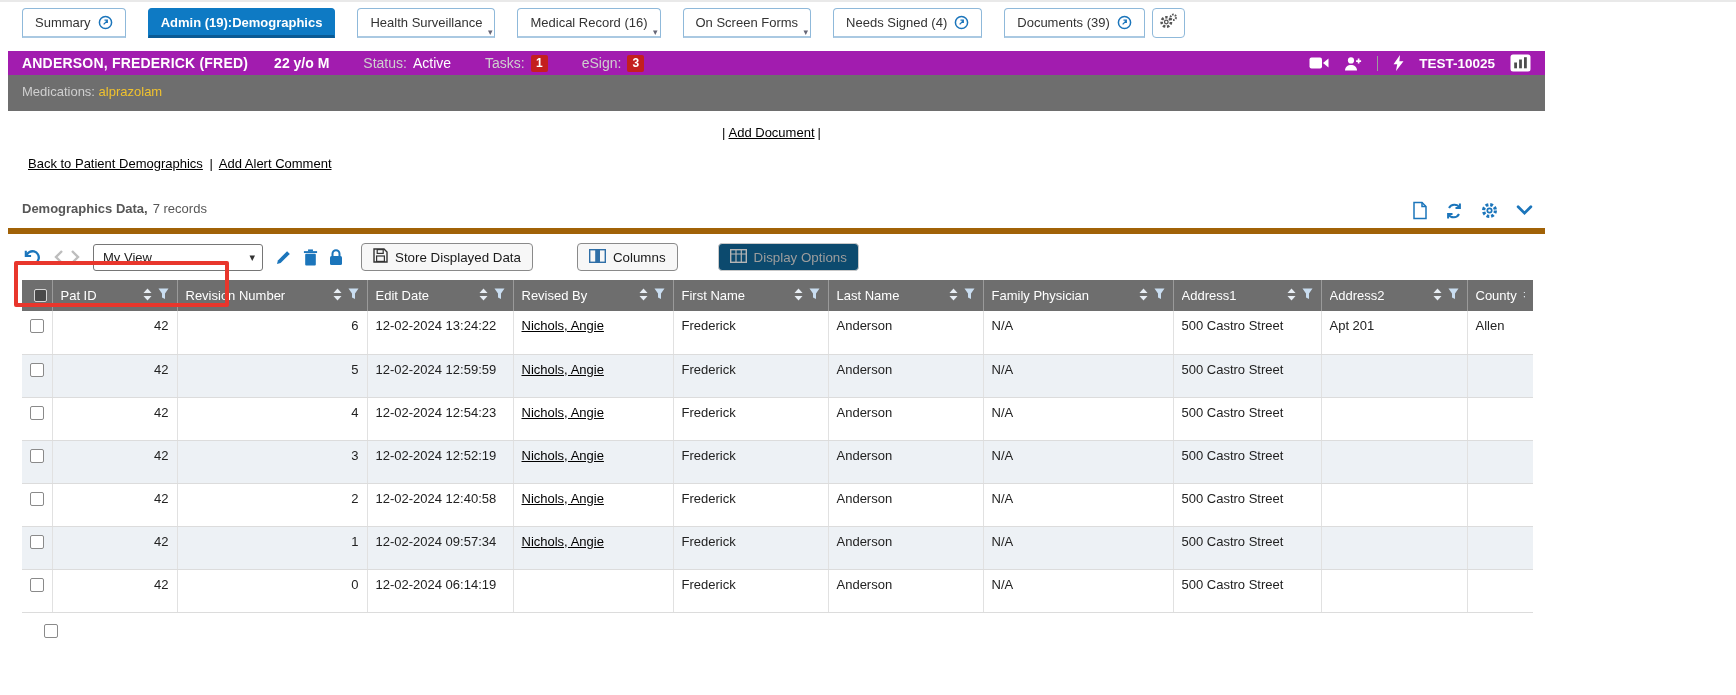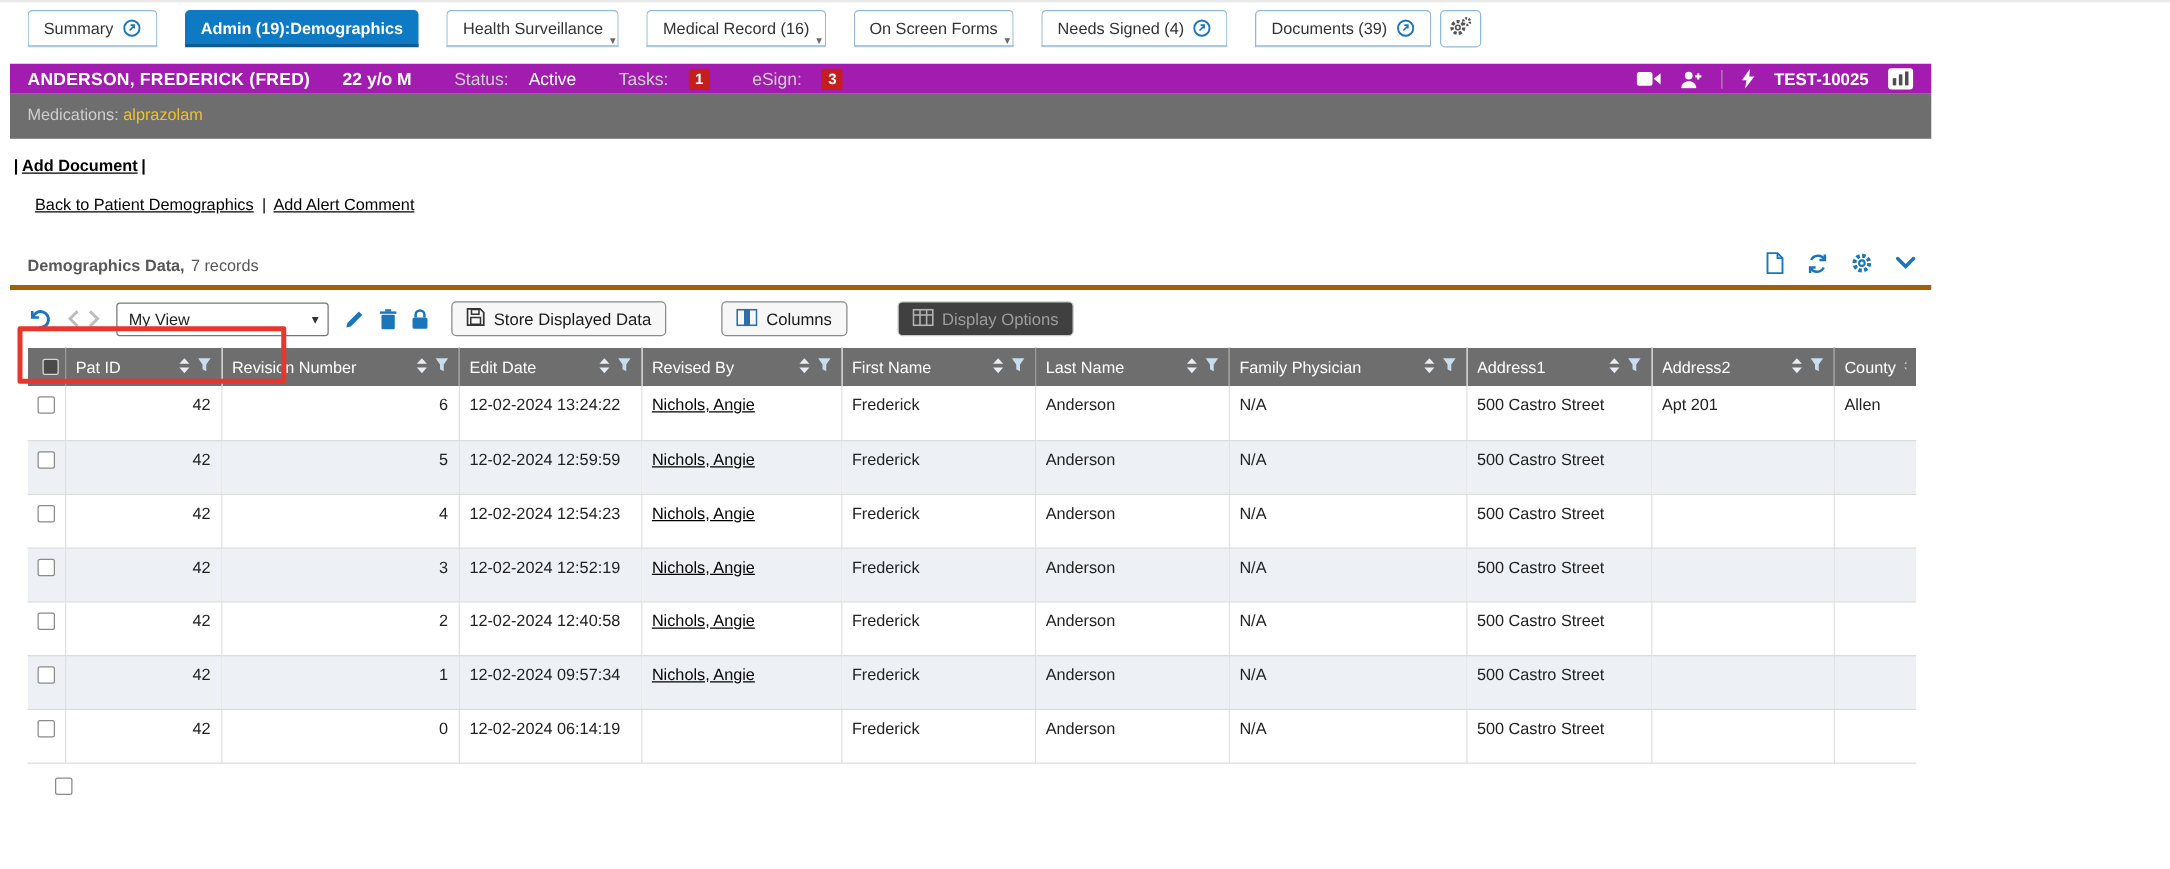--- a/index.html
+++ b/index.html
@@ -18,59 +18,59 @@
   .tab-caret { position:absolute; right:2px; bottom:-1px; font-size:9px; color:#5b7k; color:#667; line-height:1; }
   .tab .popout { color:#1b75bb; display:inline-flex; }
   .tab-settings-btn { width:33px; height:30px; border:1px solid #8fb9da; border-radius:4px; background:#fff;
     display:flex; align-items:center; justify-content:center; cursor:pointer; }
 
   
   .patient-header { margin:6px 8px 0 8px; width:1537px; color:#fff; }
   .ph-row1 { display:flex; align-items:center; background:#a21caf; height:24px; padding:0 14px; font-size:14px; }
   .ph-name { font-weight:bold; letter-spacing:.2px; }
   .ph-agesex { font-weight:bold; margin-left:26px; }
-  .ph-item { margin-left:34px; display:inline-flex; align-items:center; gap:16px; }
+  .ph-item { margin-left:34px; display:inline-flex; align-items:center; gap:6px; }
   .ph-label { color:#cfcfcf; }
   .badge { min-width:17px; height:17px; padding:0 3px; background:#c41f1f; color:#fff; font-weight:bold;
     font-size:12px; line-height:17px; text-align:center; border-radius:2px; display:inline-block; }
   .ph-tools { margin-left:auto; display:flex; align-items:center; gap:15px; }
   .ph-divider { width:1px; height:15px; background:#9c9c9c; }
   .ph-chart-id { font-weight:600; font-size:13.5px; }
   .ph-sub { background:#6e6e6e; padding:5px 14px 8px; line-height:23px; font-size:13px; }
   .ph-sub .ph-item0 { margin-right:26px; }
   .med-value { color:#f0c22e; }
 
   
   .content { margin:0 8px; width:1537px; position:relative; }
-  .add-doc-row { text-align:left; padding:14px 10px 4px 0;font-weight:bold; }
+  .add-doc-row { text-align:center; padding:14px 10px 4px 0; }
   .links-row { padding:12px 0 10px 20px; }
   .links-row .pipe, .add-doc-row .pipe { color:#000; margin:0 3px; text-decoration:none; }
 
   .annotation-box { position:absolute; left:6px; top:150px; width:215px; height:46px;
     border:4px solid #e8362c; border-radius:2px; pointer-events:none; z-index:10; }
 
-  .section-header { display:flex; align-items:flex-end; margin-top:14px; padding:6px 12px 8px 14px;
-    border-bottom:4px solid #a16207; }
+  .section-header { display:flex; align-items:flex-start; margin-top:14px; padding:6px 12px 8px 14px;
+    border-bottom:6px solid #a16207; }
   .section-title { font-weight:bold; color:#575757; }
   .section-records { color:#575757; margin-left:5px; }
   .section-icons { margin-left:auto; display:flex; align-items:center; gap:17px; }
   .icon-btn { display:inline-flex; align-items:center; cursor:pointer; color:#1b75bb; }
 
   .toolbar { display:flex; align-items:center; padding:9px 12px 9px 14px; }
   .tb-gap { width:10px; }
   .nav-arrow { color:#bdbdbd; display:inline-flex; margin:0 3px; }
   .fake-select { width:170px; height:27px; border:1px solid #767676; border-radius:3px; background:#fff;
     display:flex; align-items:center; justify-content:space-between; padding:0 7px 0 9px; margin-left:10px; cursor:pointer; }
   .fake-select .sel-caret { color:#333; font-size:11px; }
   .tb-icons { display:flex; align-items:center; gap:11px; margin-left:12px; }
   .btn { display:inline-flex; align-items:center; gap:7px; height:28px; padding:0 11px; background:#f7f7f7;
     border:1px solid #8a8a8a; border-radius:4px; color:#1a1a1a; cursor:pointer; white-space:nowrap; }
   .btn-store { margin-left:18px; }
   .btn-columns { margin-left:44px;text-align:right; }
-  .btn-display { margin-left:40px; color:#9d9d9d; border-color:#c9c9c9; background:#404040; cursor:default; }
+  .btn-display { margin-left:40px; color:#9d9d9d; border-color:#c9c9c9; background:#0c4a6e; cursor:default; }
 
   
   .grid-wrap { padding:0 12px 0 14px; }
   table.grid { width:100%; border-collapse:collapse; table-layout:fixed; }
   .grid th { background:#6e6e6e; color:#fff; font-weight:normal; height:31px; padding:0 8px;
     border-right:1px solid #9a9a9a; text-align:left; overflow:hidden; }
   .grid th:last-child { border-right:none; }
   .th-inner { display:flex; align-items:center; justify-content:space-between; gap:6px; overflow:hidden; white-space:nowrap; }
   .th-icons { display:inline-flex; align-items:center; gap:6px; flex-shrink:0; }
   .cb-th { text-align:center; }

